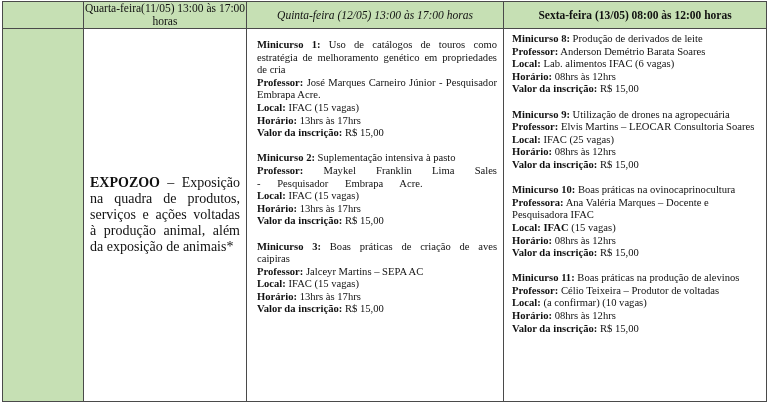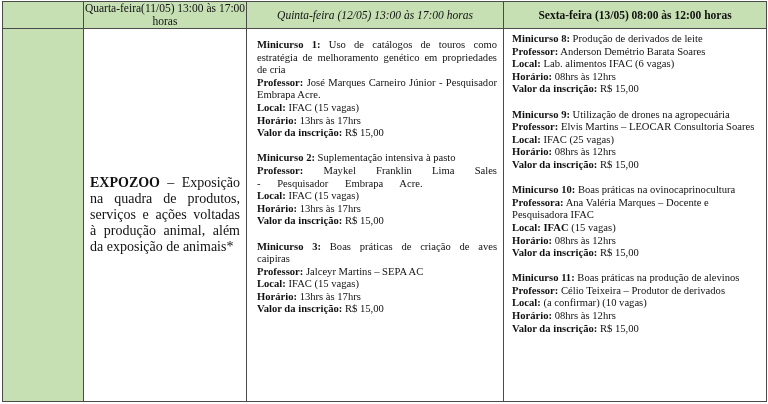--- a/index.html
+++ b/index.html
@@ -93,21 +93,21 @@
         <div class="block">
           <p><b>Minicurso 10:</b><span> Boas práticas na ovinocaprinocultura</span></p>
           <p style="width:205px;"><b>Professora:</b><span> Ana Valéria Marques – Docente e Pesquisadora IFAC</span></p>
           <p><b>Local:</b> <b>IFAC</b><span> (15 vagas)</span></p>
           <p><b>Horário:</b><span> 08hrs às 12hrs</span></p>
           <p><b>Valor da inscrição:</b><span> R$ 15,00</span></p>
         </div>
         <div class="gap"></div>
         <div class="block">
           <p><b>Minicurso 11:</b><span> Boas práticas na produção de alevinos</span></p>
-          <p><b>Professor:</b><span> Célio Teixeira – Produtor de derivados</span></p>
+          <p><b>Professor:</b><span> Célio Teixeira – Produtor de voltadas</span></p>
           <p><b>Local:</b><span> (a confirmar) (10 vagas)</span></p>
           <p><b>Horário:</b><span> 08hrs às 12hrs</span></p>
           <p><b>Valor da inscrição:</b><span> R$ 15,00</span></p>
         </div>
       </div>
     </td>
   </tr>
 </tbody>
   </table>
 

